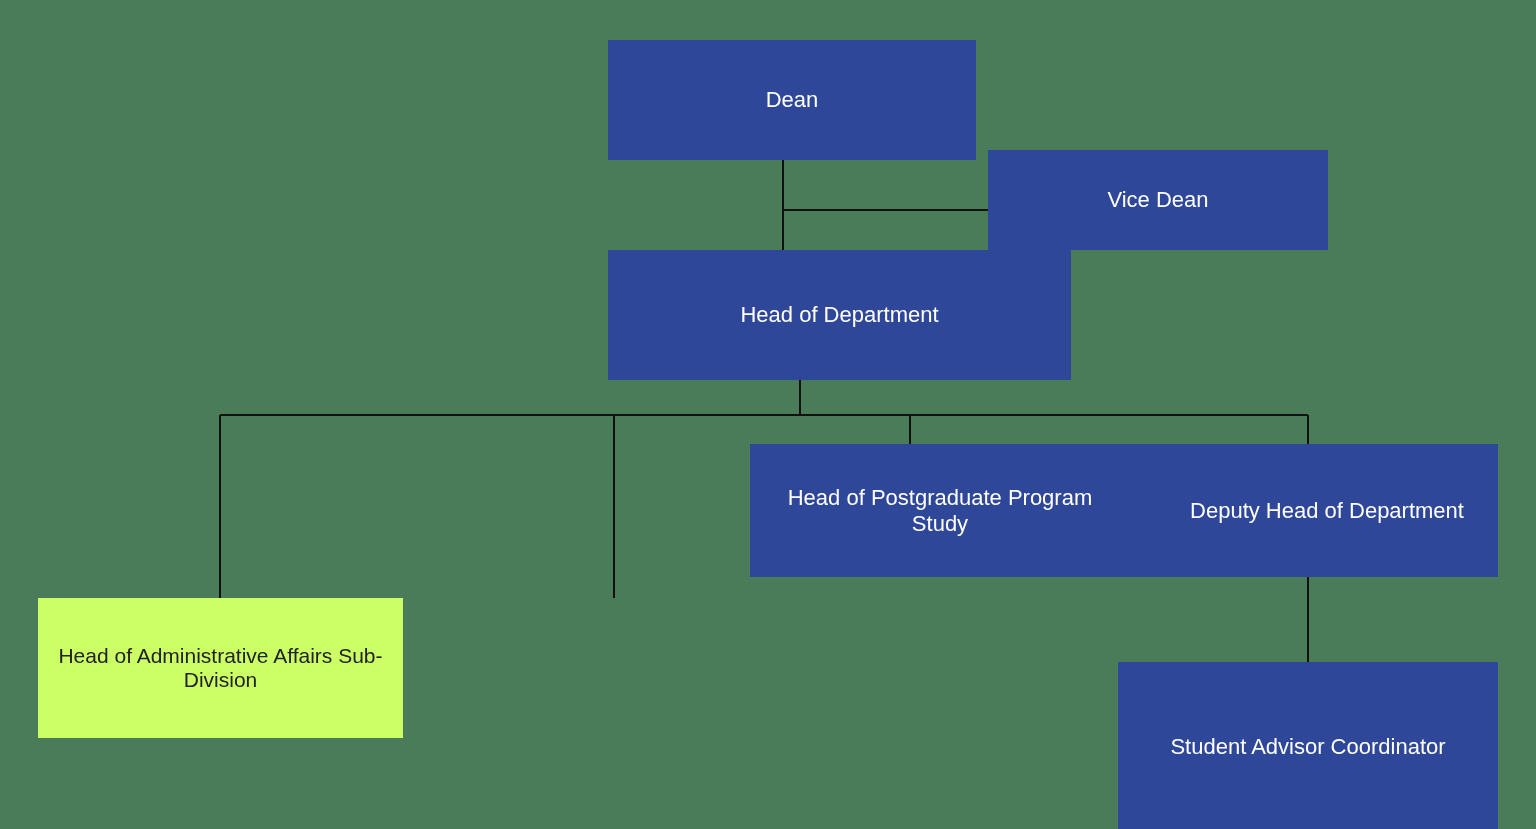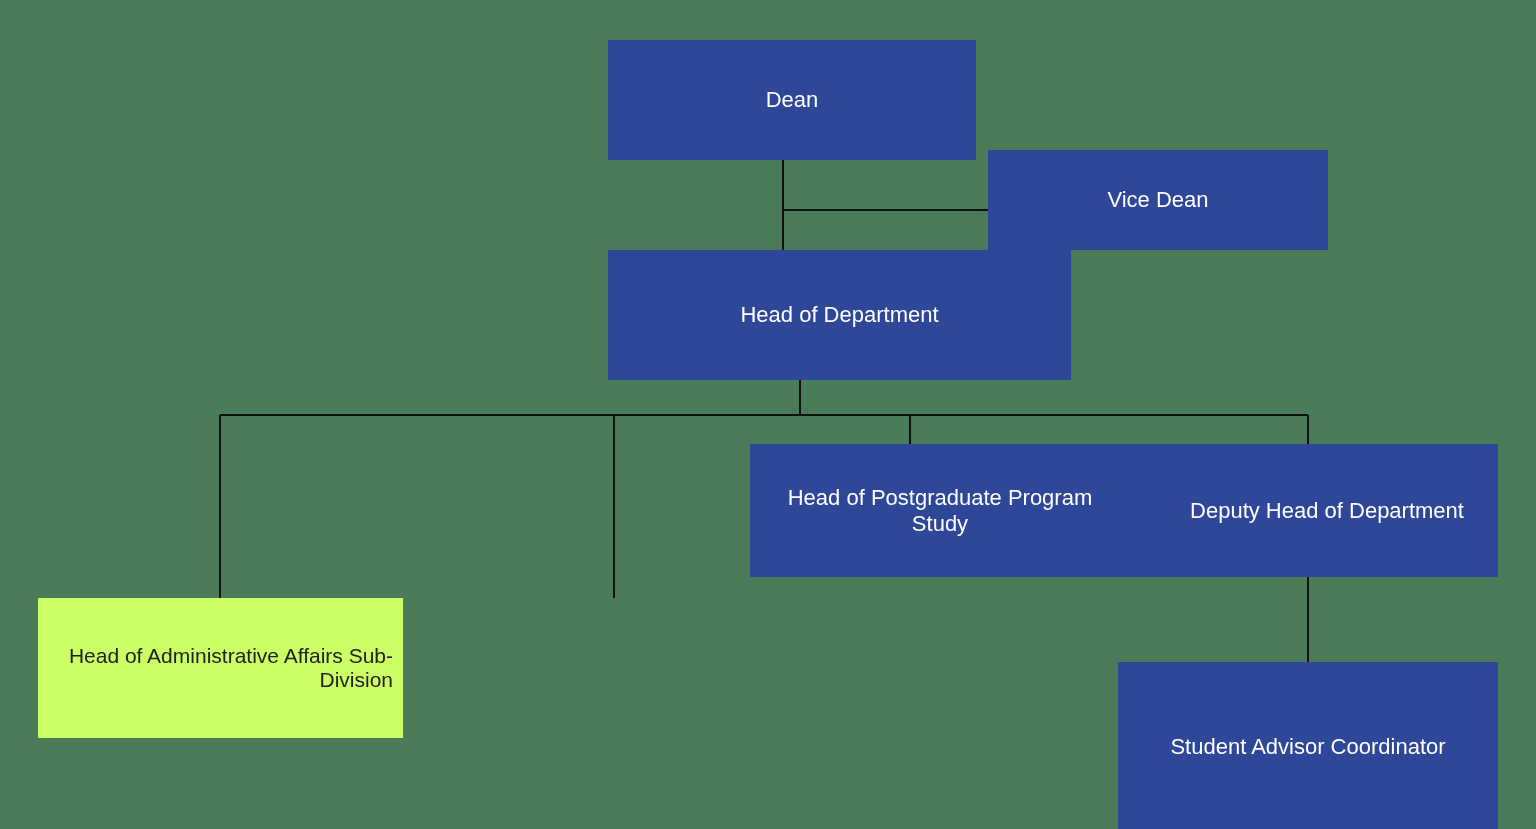--- a/index.html
+++ b/index.html
@@ -94,21 +94,20 @@
       padding-left: 48px;
     }
 
     
     .node-haas {
       left: 38px;
       top: 598px;
       width: 365px;
       height: 140px;
       font-size: 21px;
-      text-align: right;
     }
 
     
     .node-lab {
       left: 426px;
       top: 598px;
       width: 376px;
       height: 140px;
     }
 

